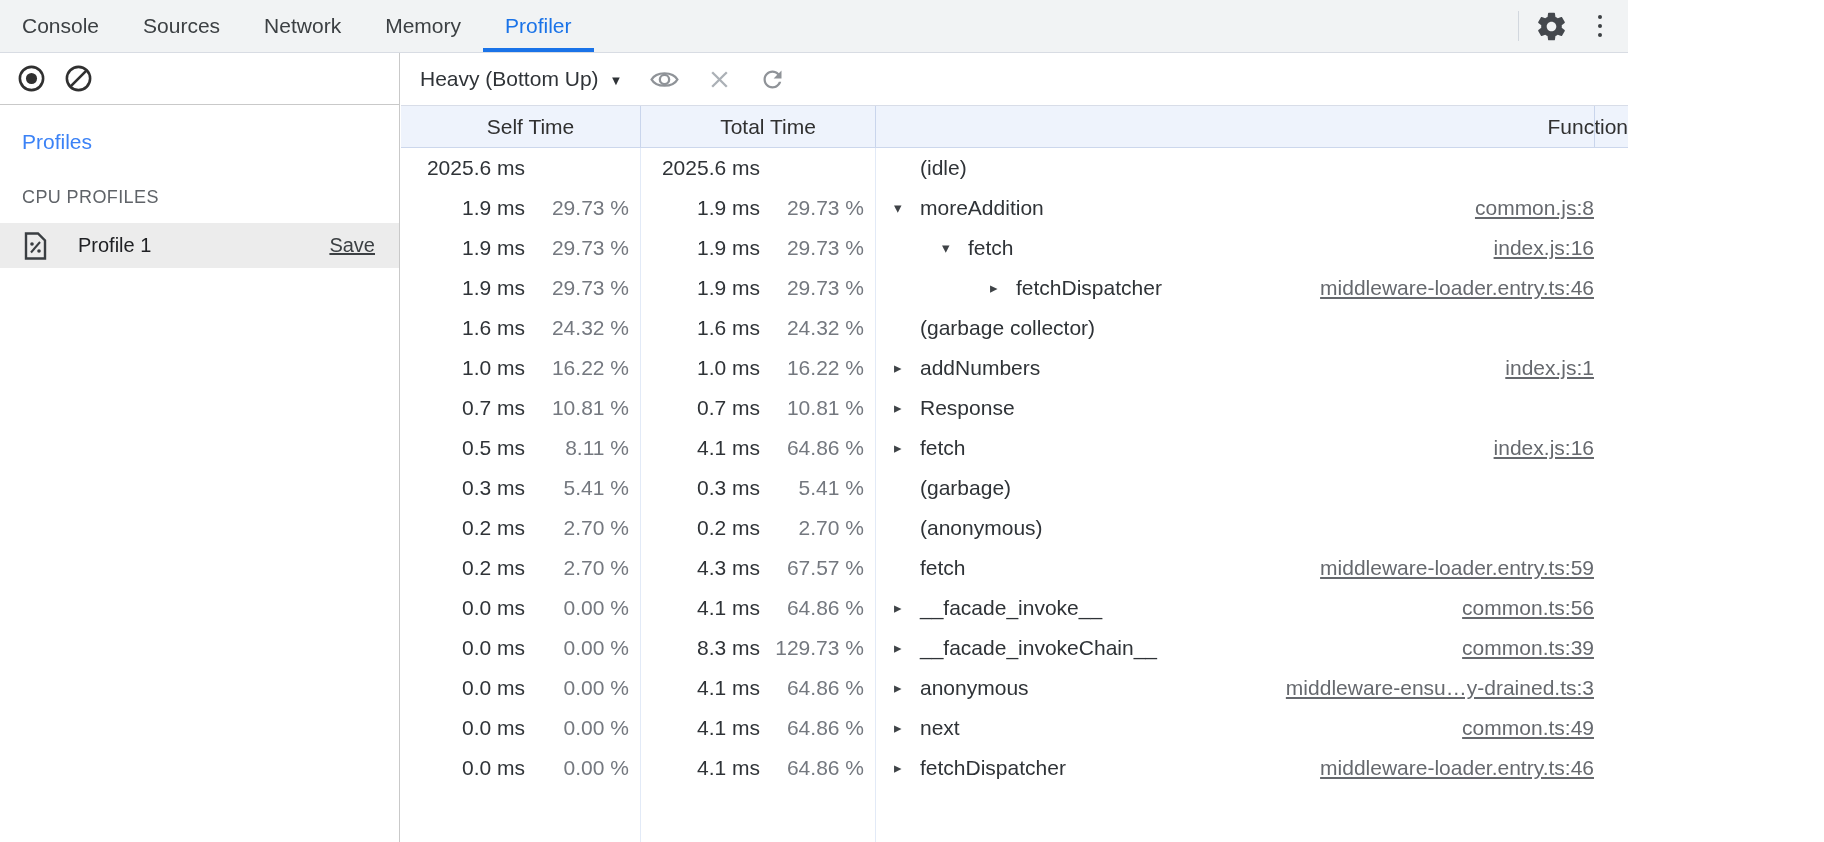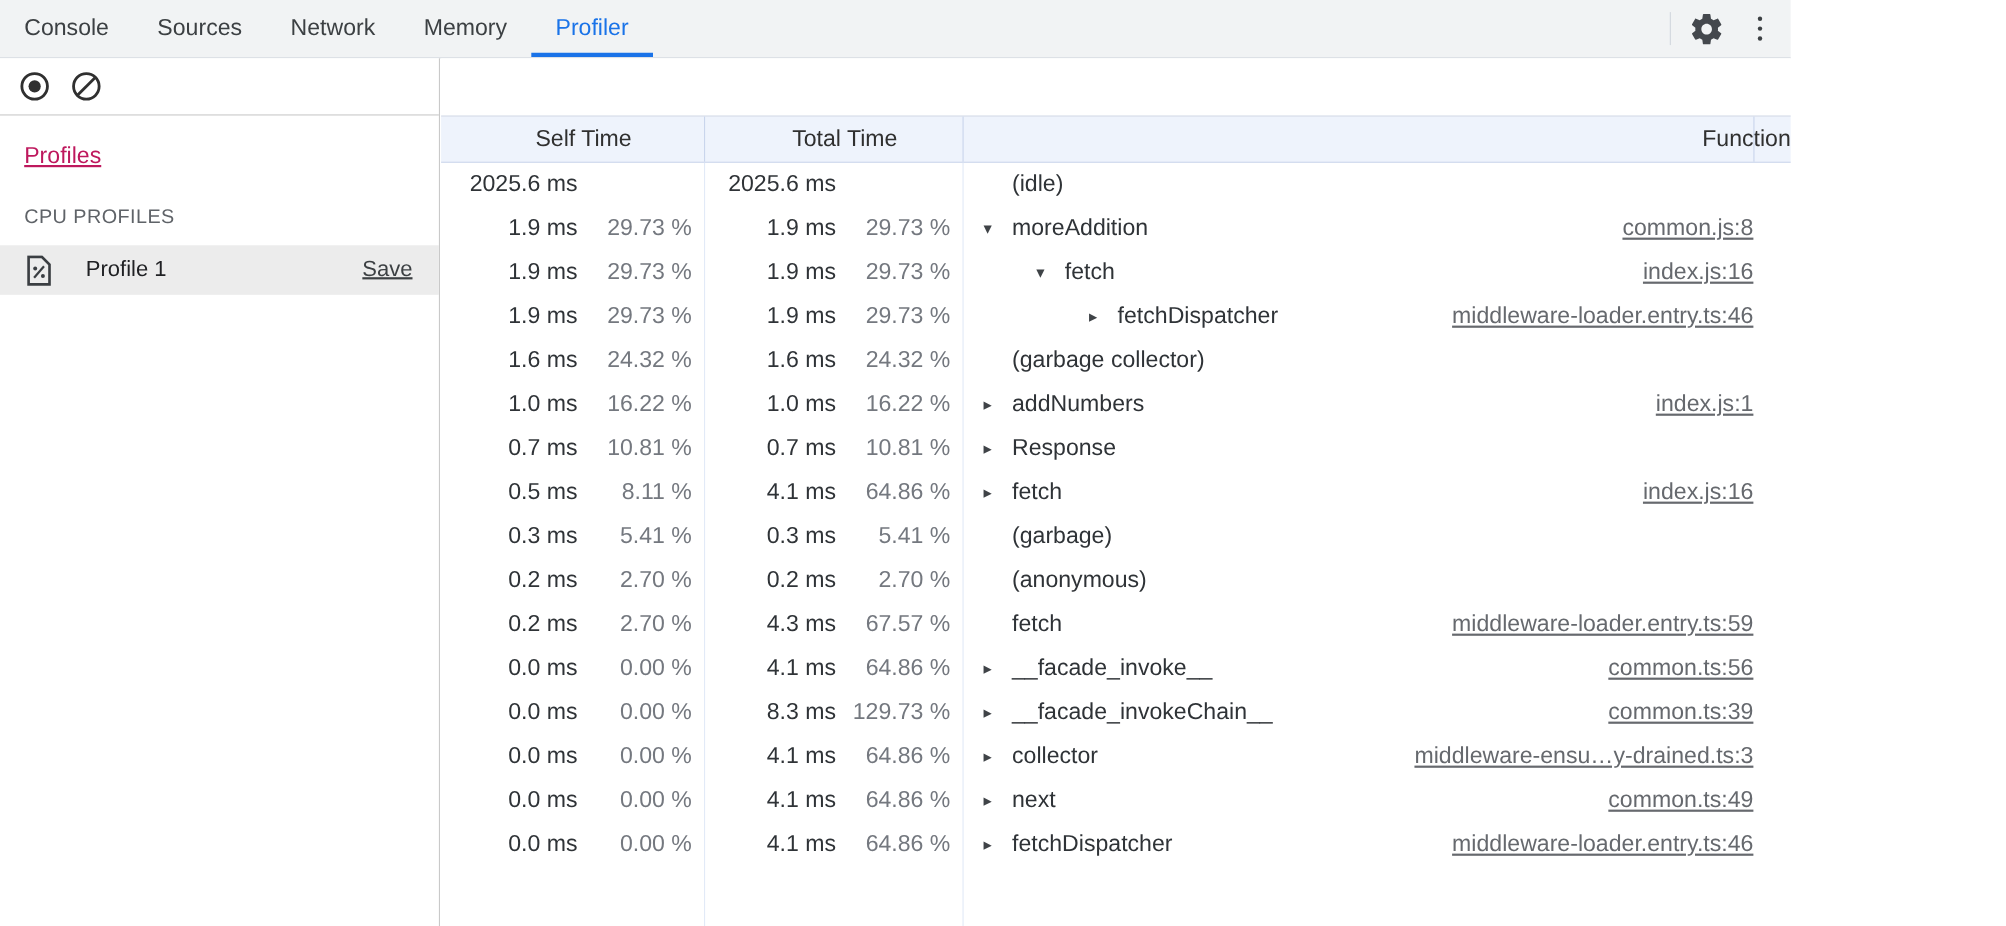--- a/index.html
+++ b/index.html
@@ -17,21 +17,21 @@
   .gear-btn svg{width:33px;height:33px;fill:#44484d;}
   .kebab{display:flex;flex-direction:column;gap:4.5px;padding:0 12px;margin-left:18px;}
   .kebab i{width:4.5px;height:4.5px;border-radius:50%;background:#3c4043;}
 
   
   .sidebar{position:absolute;top:53px;left:0;width:400px;bottom:0;border-right:1px solid #c9c9c9;
            background:#fff;box-sizing:border-box;}
   .sidebar-toolbar{height:52px;border-bottom:1px solid #c9c9c9;display:flex;align-items:center;
                    padding-left:16px;gap:16px;box-sizing:border-box;}
   .rec-svg,.clr-svg{width:31px;height:31px;}
-  .profiles-title{margin:25px 0 0 22px;font-size:21px;color:#be185d;text-decoration:underline;}
+  .profiles-title{margin:25px 0 0 22px;font-size:21px;color:#3b82f6;}
   .cpu-title{margin:33px 0 15px 22px;font-size:18px;color:#5f6368;letter-spacing:.4px;}
   .profile-row{height:45px;background:#ececec;display:flex;align-items:center;
                padding:0 24px;gap:31px;cursor:pointer;}
   .profile-row svg{flex:none;}
   .profile-name{font-size:20px;color:#202124;flex:1;}
   .save-link{font-size:20px;color:#3c4043;text-decoration:underline;cursor:pointer;}
 
   
   .main{position:absolute;top:53px;left:401px;right:0;bottom:0;background:#fff;}
   .main-toolbar{height:52px;display:flex;align-items:center;padding-left:19px;}
@@ -126,20 +126,43 @@
         <line x1="7" y1="20.5" x2="16" y2="10" stroke="#3a3e42" stroke-width="2"></line>
         <circle cx="8" cy="12" r="1.8" fill="#3a3e42"></circle>
         <circle cx="15" cy="19" r="1.8" fill="#3a3e42"></circle>
       </svg>
       <span class="profile-name">Profile 1</span>
       <span class="save-link">Save</span>
     </div>
   </div>
 
   <div class="main">
+    <div class="main-toolbar">
+      <div class="dropdown">
+        <span>Heavy (Bottom Up)</span>
+        <span class="caret">▼</span>
+      </div>
+      <div class="icon-btn tb-icon">
+        <svg class="eye-svg" viewBox="0 0 24 24">
+            <path d="M2 12 C5.5 5.6 18.5 5.6 22 12 C18.5 18.4 5.5 18.4 2 12 Z" fill="none" stroke="#8f9398" stroke-width="1.8"></path>
+            <circle cx="12" cy="12" r="3.6" fill="none" stroke="#8f9398" stroke-width="1.8"></circle>
+          </svg>
+      </div>
+      <div class="icon-btn tb-icon">
+        <svg class="x-svg" viewBox="0 0 24 24">
+            <line x1="5" y1="5" x2="19" y2="19" stroke="#abb0b6" stroke-width="2.2"></line>
+            <line x1="19" y1="5" x2="5" y2="19" stroke="#abb0b6" stroke-width="2.2"></line>
+          </svg>
+      </div>
+      <div class="icon-btn tb-icon">
+        <svg class="ref-svg" viewBox="0 0 24 24">
+            <path d="M17.65 6.35C16.2 4.9 14.21 4 12 4c-4.42 0-7.99 3.58-7.99 8s3.57 8 7.99 8c3.73 0 6.84-2.55 7.73-6h-2.08c-.82 2.33-3.04 4-5.65 4-3.31 0-6-2.69-6-6s2.69-6 6-6c1.66 0 3.14.69 4.22 1.78L13 11h7V4l-2.35 2.35z"></path>
+          </svg>
+      </div>
+    </div>
 
     <div class="grid-header">
       <div class="gh-cell gh-self">Self Time</div>
       <div class="gh-cell gh-total">Total Time</div>
       <div class="gh-cell gh-fn">
         <span>Function</span>
         <i class="gh-gutter"></i>
       </div>
     </div>
 
@@ -372,21 +395,21 @@
     <div class="cell-self">
       <span class="ms">0.0 ms</span>
       <span class="pct">0.00 %</span>
     </div>
     <div class="cell-total">
       <span class="ms">4.1 ms</span>
       <span class="pct">64.86 %</span>
     </div>
     <div class="cell-fn">
       <span class="twisty" style="margin-left: 0px;">▸</span>
-      <span class="fn-name">collector</span>
+      <span class="fn-name">anonymous</span>
       <span class="fn-spacer"></span>
       <span class="src-link">middleware-ensu…y-drained.ts:3</span>
     </div>
   </div>
 
   <div class="row">
     <div class="cell-self">
       <span class="ms">0.0 ms</span>
       <span class="pct">0.00 %</span>
     </div>

